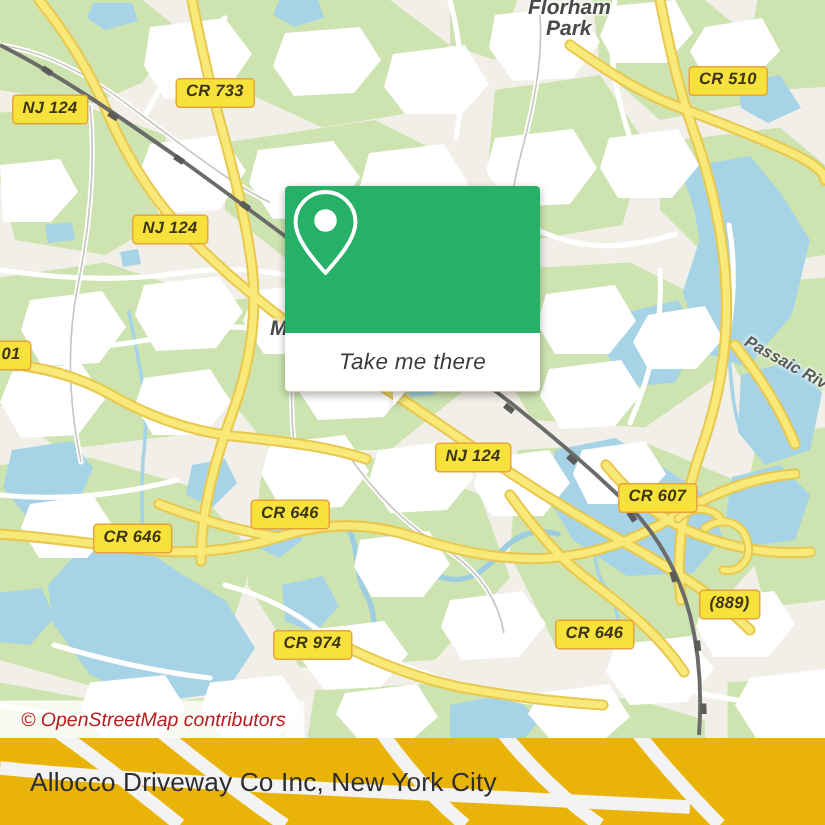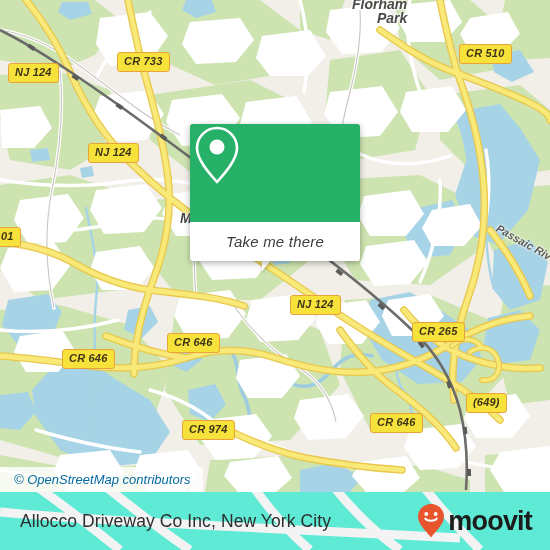--- a/index.html
+++ b/index.html
@@ -91,31 +91,31 @@
   }
 
   
   .attrib {
     position:absolute;
     left:0; top:467px;
     height:25px;
     padding:0 12px 0 14px;
     display:flex; align-items:center;
     background:rgba(255,255,255,.82);
-    color:#0369a1;
+    color:#b91c1c;
     font-size:13px;
     z-index:25;
     white-space:nowrap;
   }
 
   
   .bottom {
     position:absolute;
     left:0; top:492px; width:550px; height:58px;
-    background:#5eead4;
+    background:#eab308;
     display:flex; align-items:center; justify-content:space-between;
     padding:0 18px 0 20px;
     overflow:hidden;
   }
   .bottom-bg { position:absolute; left:0; top:0; width:550px; height:58px; }
   .title {
     position:relative;
     color:#2e2e30;
     font-size:17.5px;
     letter-spacing:.1px;
@@ -334,35 +334,35 @@
           <rect x="378" y="304" width="7" height="4" transform="rotate(42 381 306)"></rect>
           <rect x="418" y="342" width="7" height="4" transform="rotate(55 421 344)"></rect>
           <rect x="446" y="382" width="7" height="4" transform="rotate(74 449 384)"></rect>
           <rect x="462" y="428" width="7" height="4" transform="rotate(84 465 430)"></rect>
           <rect x="466" y="470" width="7" height="4" transform="rotate(88 469 472)"></rect>
         </g>
       </g>
     </svg>
 
     <div class="placename" style="left:352px;top:-4px;">Florham</div>
-    <div class="placename" style="left:364px;top:10px;margin-left:13px;">Park</div>
+    <div class="placename" style="left:364px;top:10px;">Park</div>
     <div class="placename" style="left:180px;top:210px;">M</div>
 
     <div class="rivername" style="left:500px;top:222px;">Passaic River</div>
 
     <div class="shield" style="left:8px;top:63px;">NJ 124</div>
     <div class="shield" style="left:117px;top:52px;">CR 733</div>
     <div class="shield" style="left:88px;top:143px;">NJ 124</div>
     <div class="shield" style="left:459px;top:44px;">CR 510</div>
     <div class="shield" style="left:-6px;top:227px;">01</div>
     <div class="shield" style="left:290px;top:295px;">NJ 124</div>
     <div class="shield" style="left:167px;top:333px;">CR 646</div>
     <div class="shield" style="left:62px;top:349px;">CR 646</div>
-    <div class="shield" style="left:412px;top:322px;">CR 265</div>
-    <div class="shield" style="left:466px;top:393px;">(649)</div>
+    <div class="shield" style="left:412px;top:322px;">CR 607</div>
+    <div class="shield" style="left:466px;top:393px;">(889)</div>
     <div class="shield" style="left:182px;top:420px;">CR 974</div>
     <div class="shield" style="left:370px;top:413px;">CR 646</div>
 
     <div class="popup-tail"></div>
 
     <div class="popup">
       <div class="popup-head">
         <svg class="pin-icon" width="54" height="62" viewBox="0 0 54 62">
           <path d="M27 4 C16 4 7 13 7 24 C7 36 20 50 27 58 C34 50 47 36 47 24 C47 13 38 4 27 4 Z" fill="none" stroke="#ffffff" stroke-width="2.6" stroke-linejoin="round"></path>
           <circle cx="27" cy="23" r="7.5" fill="#ffffff"></circle>
@@ -381,24 +381,15 @@
         <path d="M100,-10 C130,14 160,38 190,58"></path>
         <path d="M250,-10 C268,16 286,38 310,58"></path>
         <path d="M330,-10 C352,18 374,40 400,58"></path>
         <path d="M0,20 C60,26 140,30 220,34 C300,38 380,42 460,46"></path>
         <path d="M420,-10 C440,16 458,36 480,58"></path>
       </g>
     </svg>
 
     <div class="title">Allocco Driveway Co Inc, New York City</div>
 
-    <div class="brand">
-      <svg width="30" height="36" viewBox="0 0 30 36">
-        <path d="M15 1 C7.8 1 2 6.6 2 13.6 C2 22 12 30 15 34.5 C18 30 28 22 28 13.6 C28 6.6 22.2 1 15 1 Z" fill="#e8552d"></path>
-        <circle cx="10.3" cy="11" r="1.9" fill="#ffffff"></circle>
-        <circle cx="19.7" cy="11" r="1.9" fill="#ffffff"></circle>
-        <path d="M9.2 15.6 C11 18.6 19 18.6 20.8 15.6" fill="none" stroke="#ffffff" stroke-width="2" stroke-linecap="round"></path>
-      </svg>
-      <span class="brand-word">moovit</span>
-    </div>
   </div>
 
 </div>
 
 </body></html>

